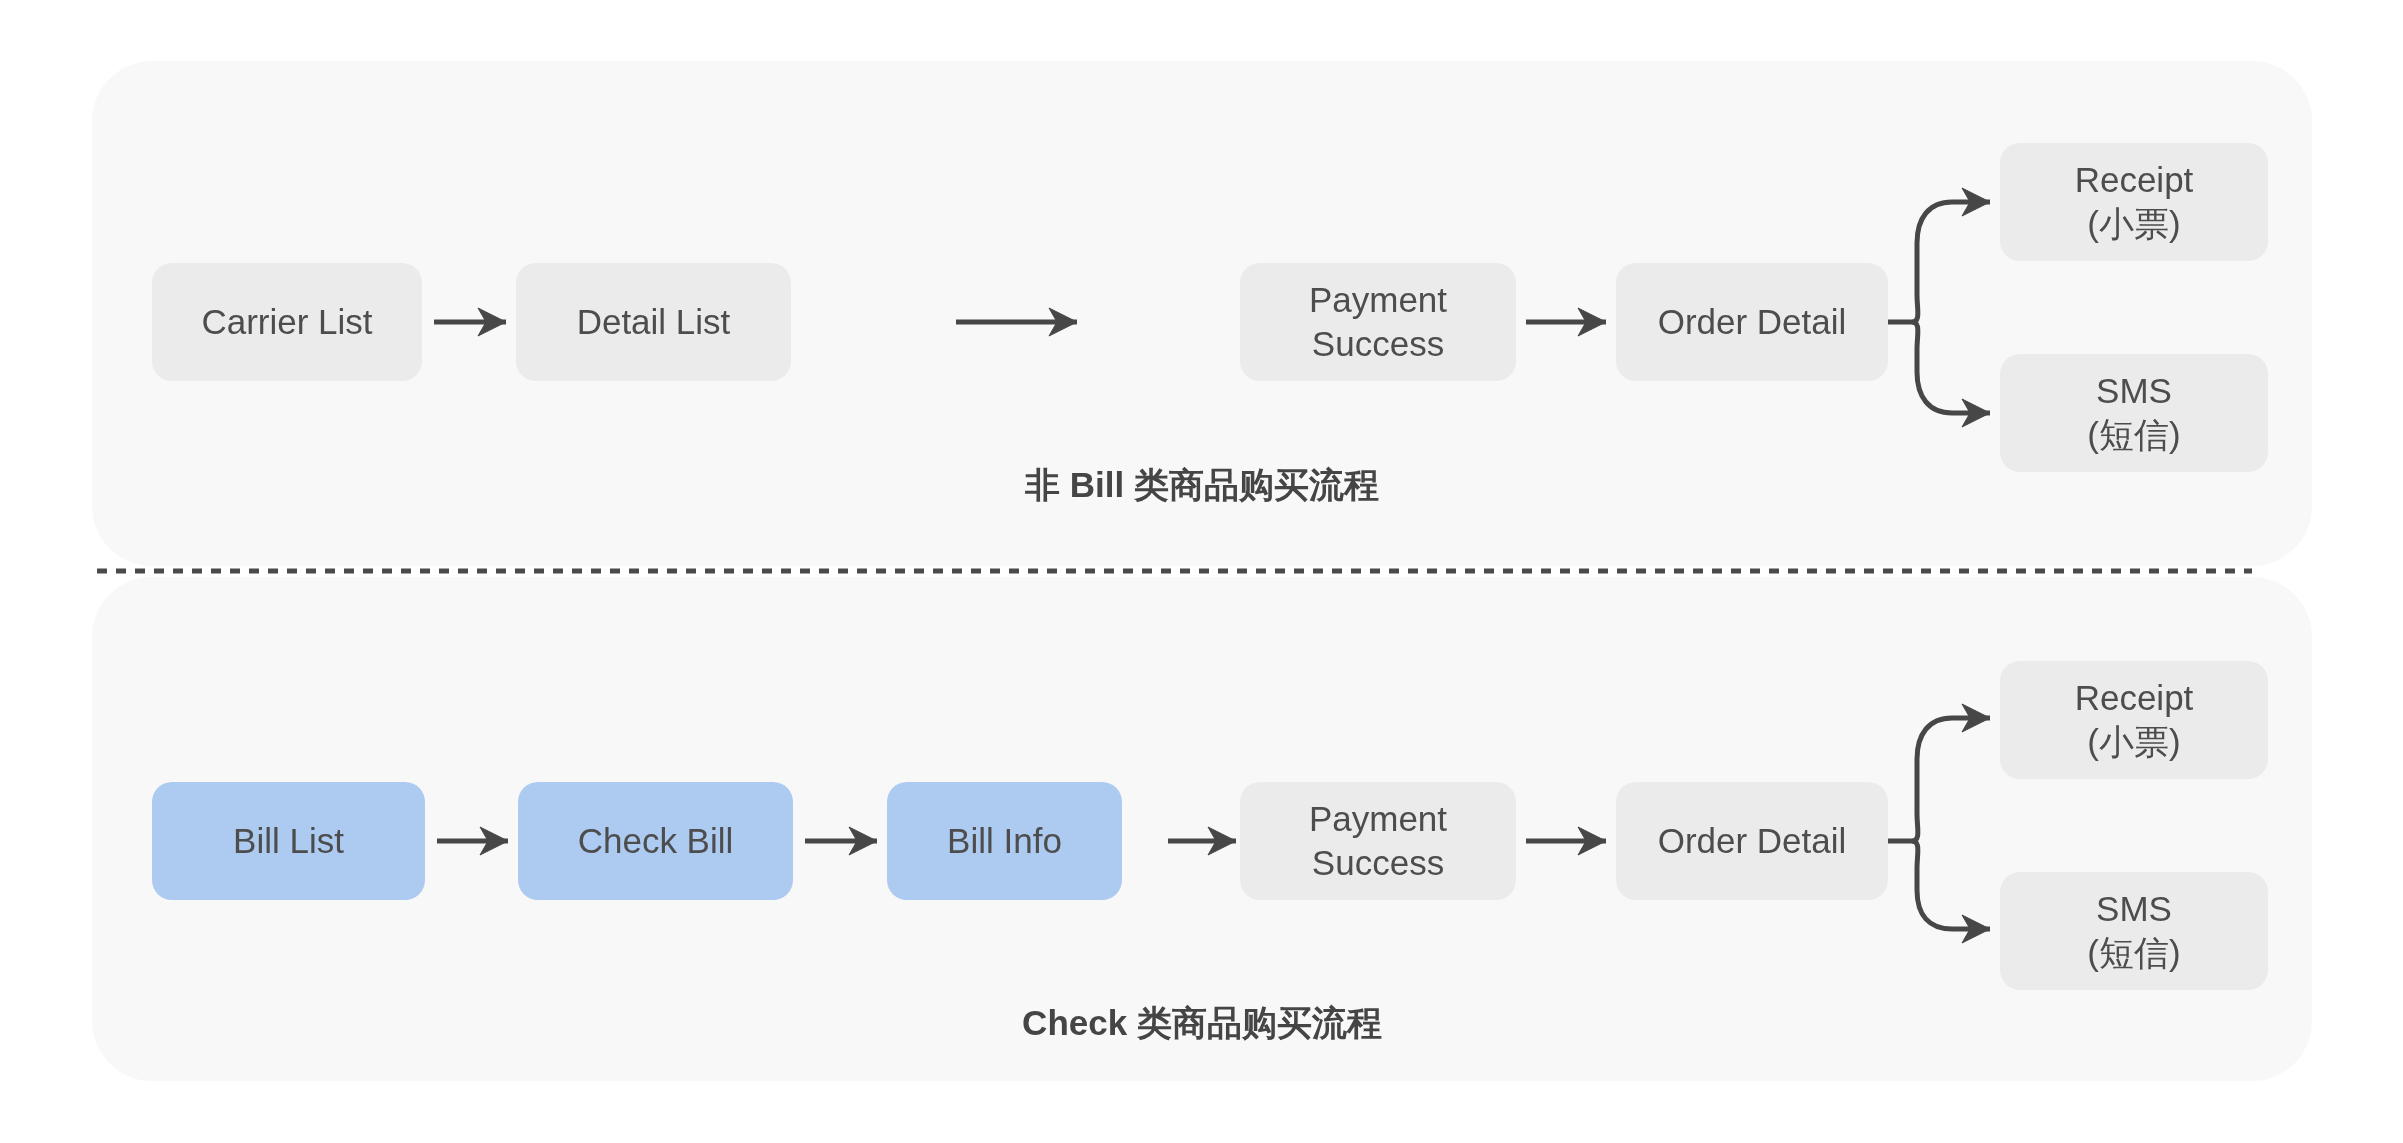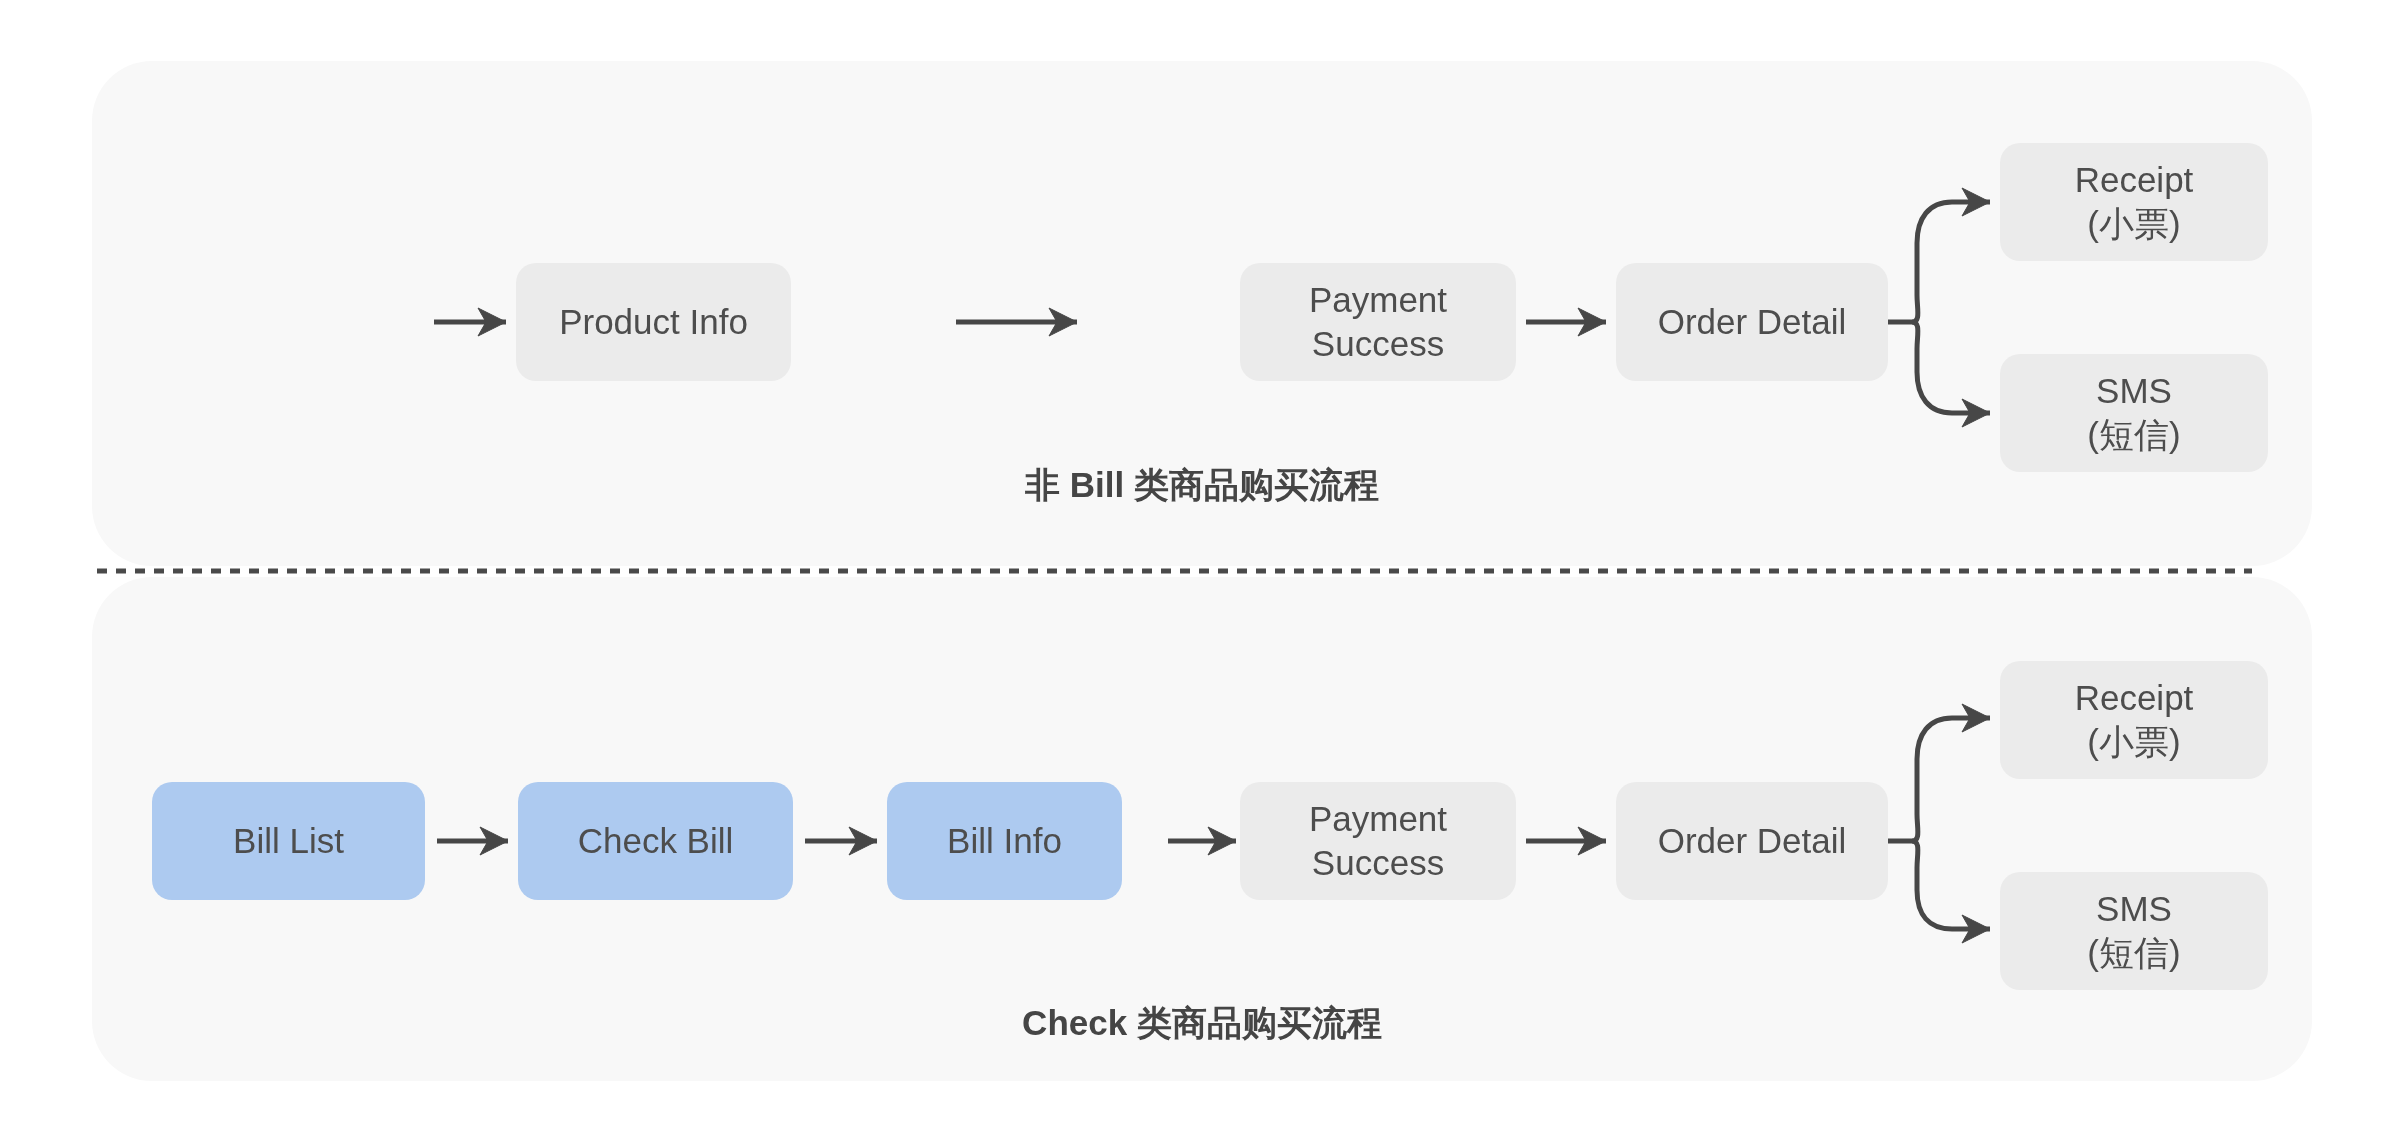--- a/index.html
+++ b/index.html
@@ -99,22 +99,25 @@
 
     <line class="conn" x1="437" y1="841" x2="508" y2="841" marker-end="url(#ah)"></line>
     <line class="conn" x1="805" y1="841" x2="877" y2="841" marker-end="url(#ah)"></line>
     <line class="conn" x1="1168" y1="841" x2="1236" y2="841" marker-end="url(#ah)"></line>
     <line class="conn" x1="1526" y1="841" x2="1606" y2="841" marker-end="url(#ah)"></line>
     <path class="conn" d="M1888,841 L1912,841"></path>
     <path class="conn" d="M1912,841 C1921,841 1917,828 1917,814 L1917,759 C1917,734 1929,718 1952,718 L1990,718" marker-end="url(#ah)"></path>
     <path class="conn" d="M1912,841 C1921,841 1917,854 1917,868 L1917,890 C1917,915 1929,929 1952,929 L1990,929" marker-end="url(#ah)"></path>
   </svg>
 
+  <div class="node" style="left:152px; top:263px; width:270px; height:118px;">
+    <span>Carrier List</span>
+  </div>
   <div class="node" style="left:516px; top:263px; width:275px; height:118px;">
-    <span>Product Info</span>
+    <span>Detail List</span>
   </div>
   <div class="node" style="left:1240px; top:263px; width:276px; height:118px;">
     <span>Payment</span>
     <span>Success</span>
   </div>
   <div class="node" style="left:1616px; top:263px; width:272px; height:118px;">
     <span>Order Detail</span>
   </div>
   <div class="node" style="left:2000px; top:143px; width:268px; height:118px;">
     <span>Receipt</span>

